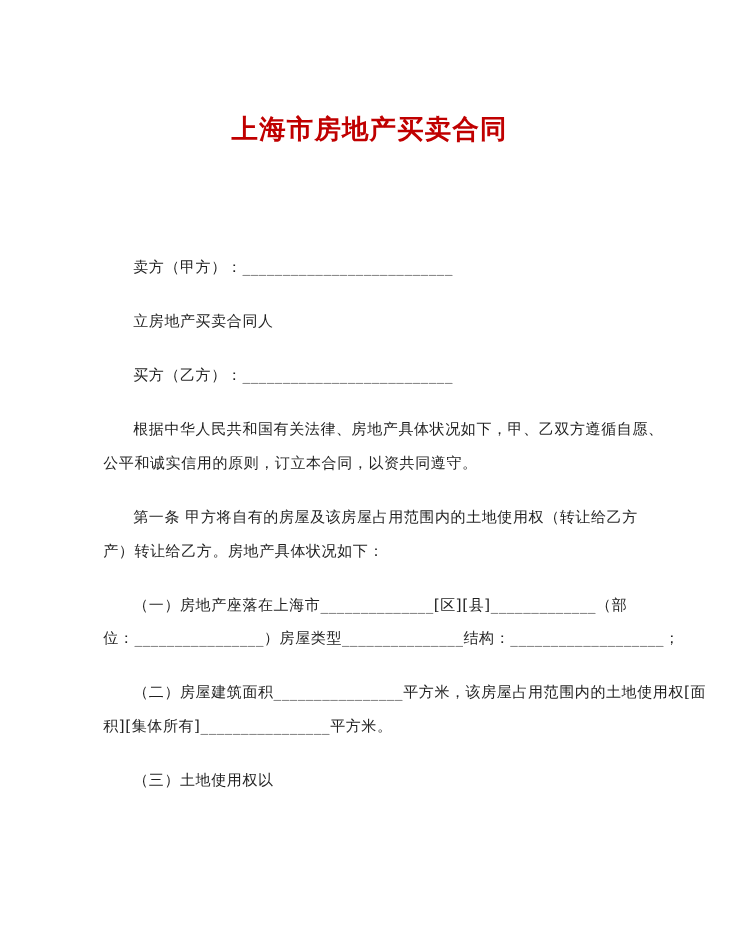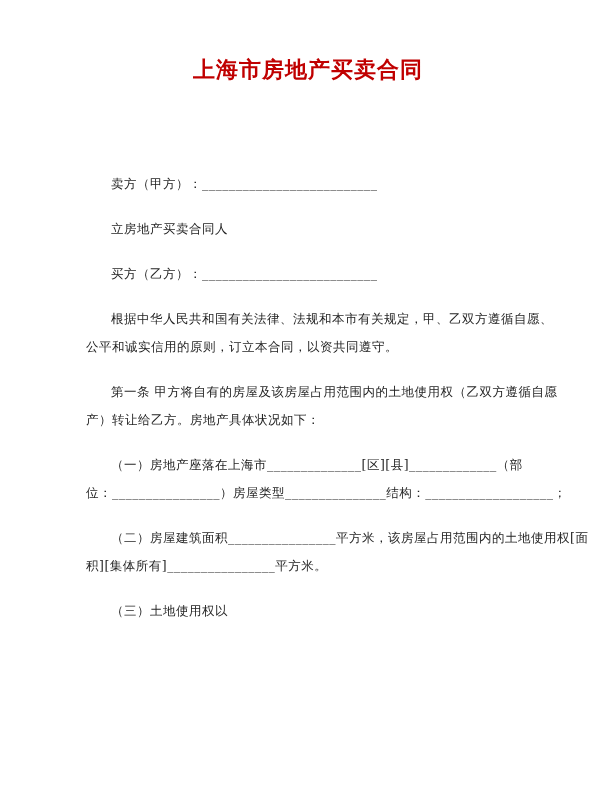--- a/index.html
+++ b/index.html
@@ -6,21 +6,21 @@
     margin: 0;
     padding: 0;
     background: #ffffff;
   }
   .page {
     position: relative;
     width: 612px;
     height: 792px;
     box-sizing: border-box;
     background: #ffffff;
-    padding: 54px 82px 0 86px;
+    padding: 93px 82px 0 86px;
     font-family: "DejaVu Serif", "Liberation Serif", serif;
     color: #1f1f1f;
     overflow: hidden;
   }
   .title {
     margin: 0 0 84px 0;
     text-align: center;
     font-size: 22px;
     line-height: 32px;
     font-weight: 700;
@@ -53,26 +53,26 @@
 
   <div class="para">
     <div class="line first">立房地产买卖合同人</div>
   </div>
 
   <div class="para">
     <div class="line first">买方（乙方）：__________________________</div>
   </div>
 
   <div class="para">
-    <div class="line first">根据中华人民共和国有关法律、法规和本市有关规定，甲、乙双方遵循自愿、</div>
+    <div class="line first">根据中华人民共和国有关法律、房地产具体状况如下，甲、乙双方遵循自愿、</div>
     <div class="line">公平和诚实信用的原则，订立本合同，以资共同遵守。</div>
   </div>
 
   <div class="para">
-    <div class="line first">第一条 甲方将自有的房屋及该房屋占用范围内的土地使用权（乙双方遵循自愿</div>
+    <div class="line first">第一条 甲方将自有的房屋及该房屋占用范围内的土地使用权（转让给乙方</div>
     <div class="line">产）转让给乙方。房地产具体状况如下：</div>
   </div>
 
   <div class="para">
     <div class="line first">（一）房地产座落在上海市______________[区][县]_____________（部</div>
     <div class="line">位：________________）房屋类型_______________结构：___________________；</div>
   </div>
 
   <div class="para">
     <div class="line first">（二）房屋建筑面积________________平方米，该房屋占用范围内的土地使用权[面</div>

